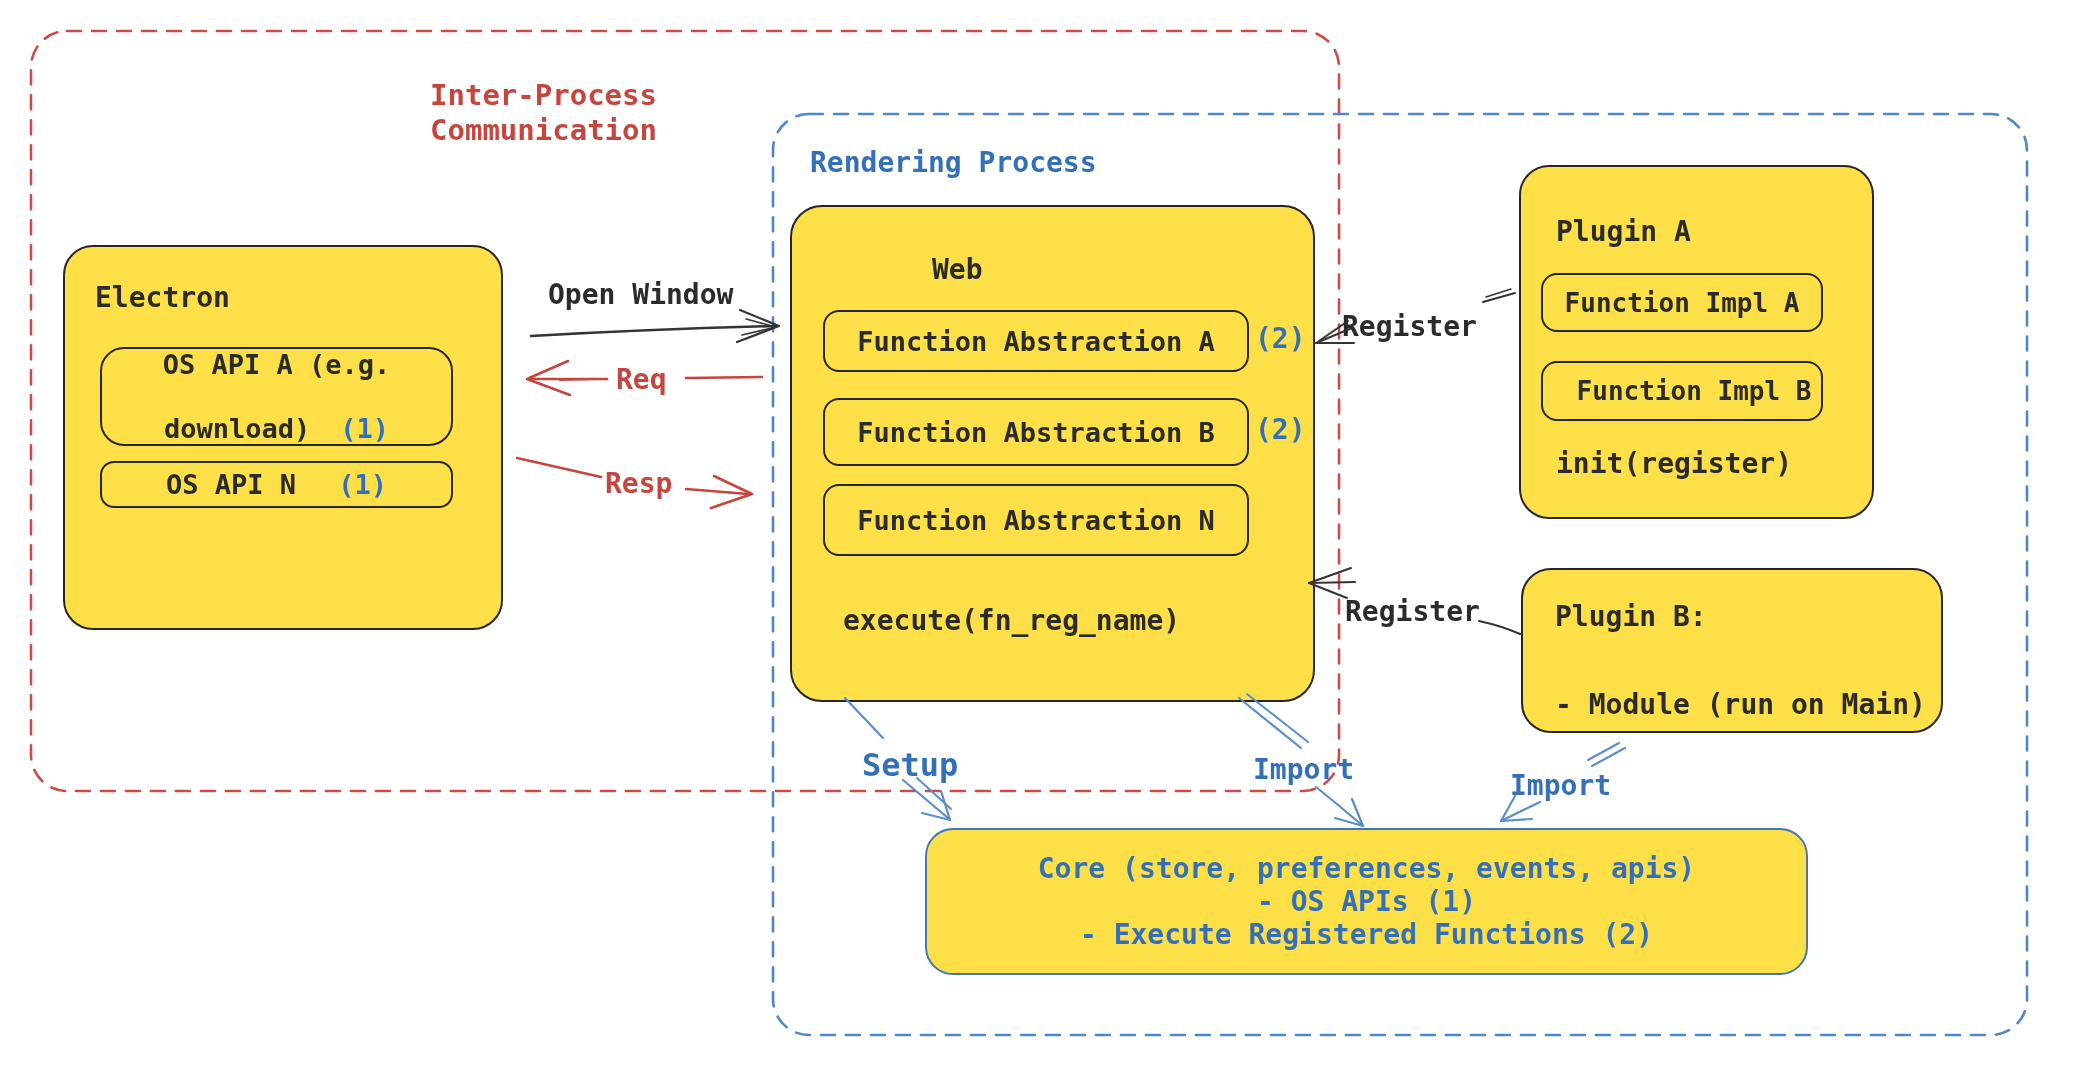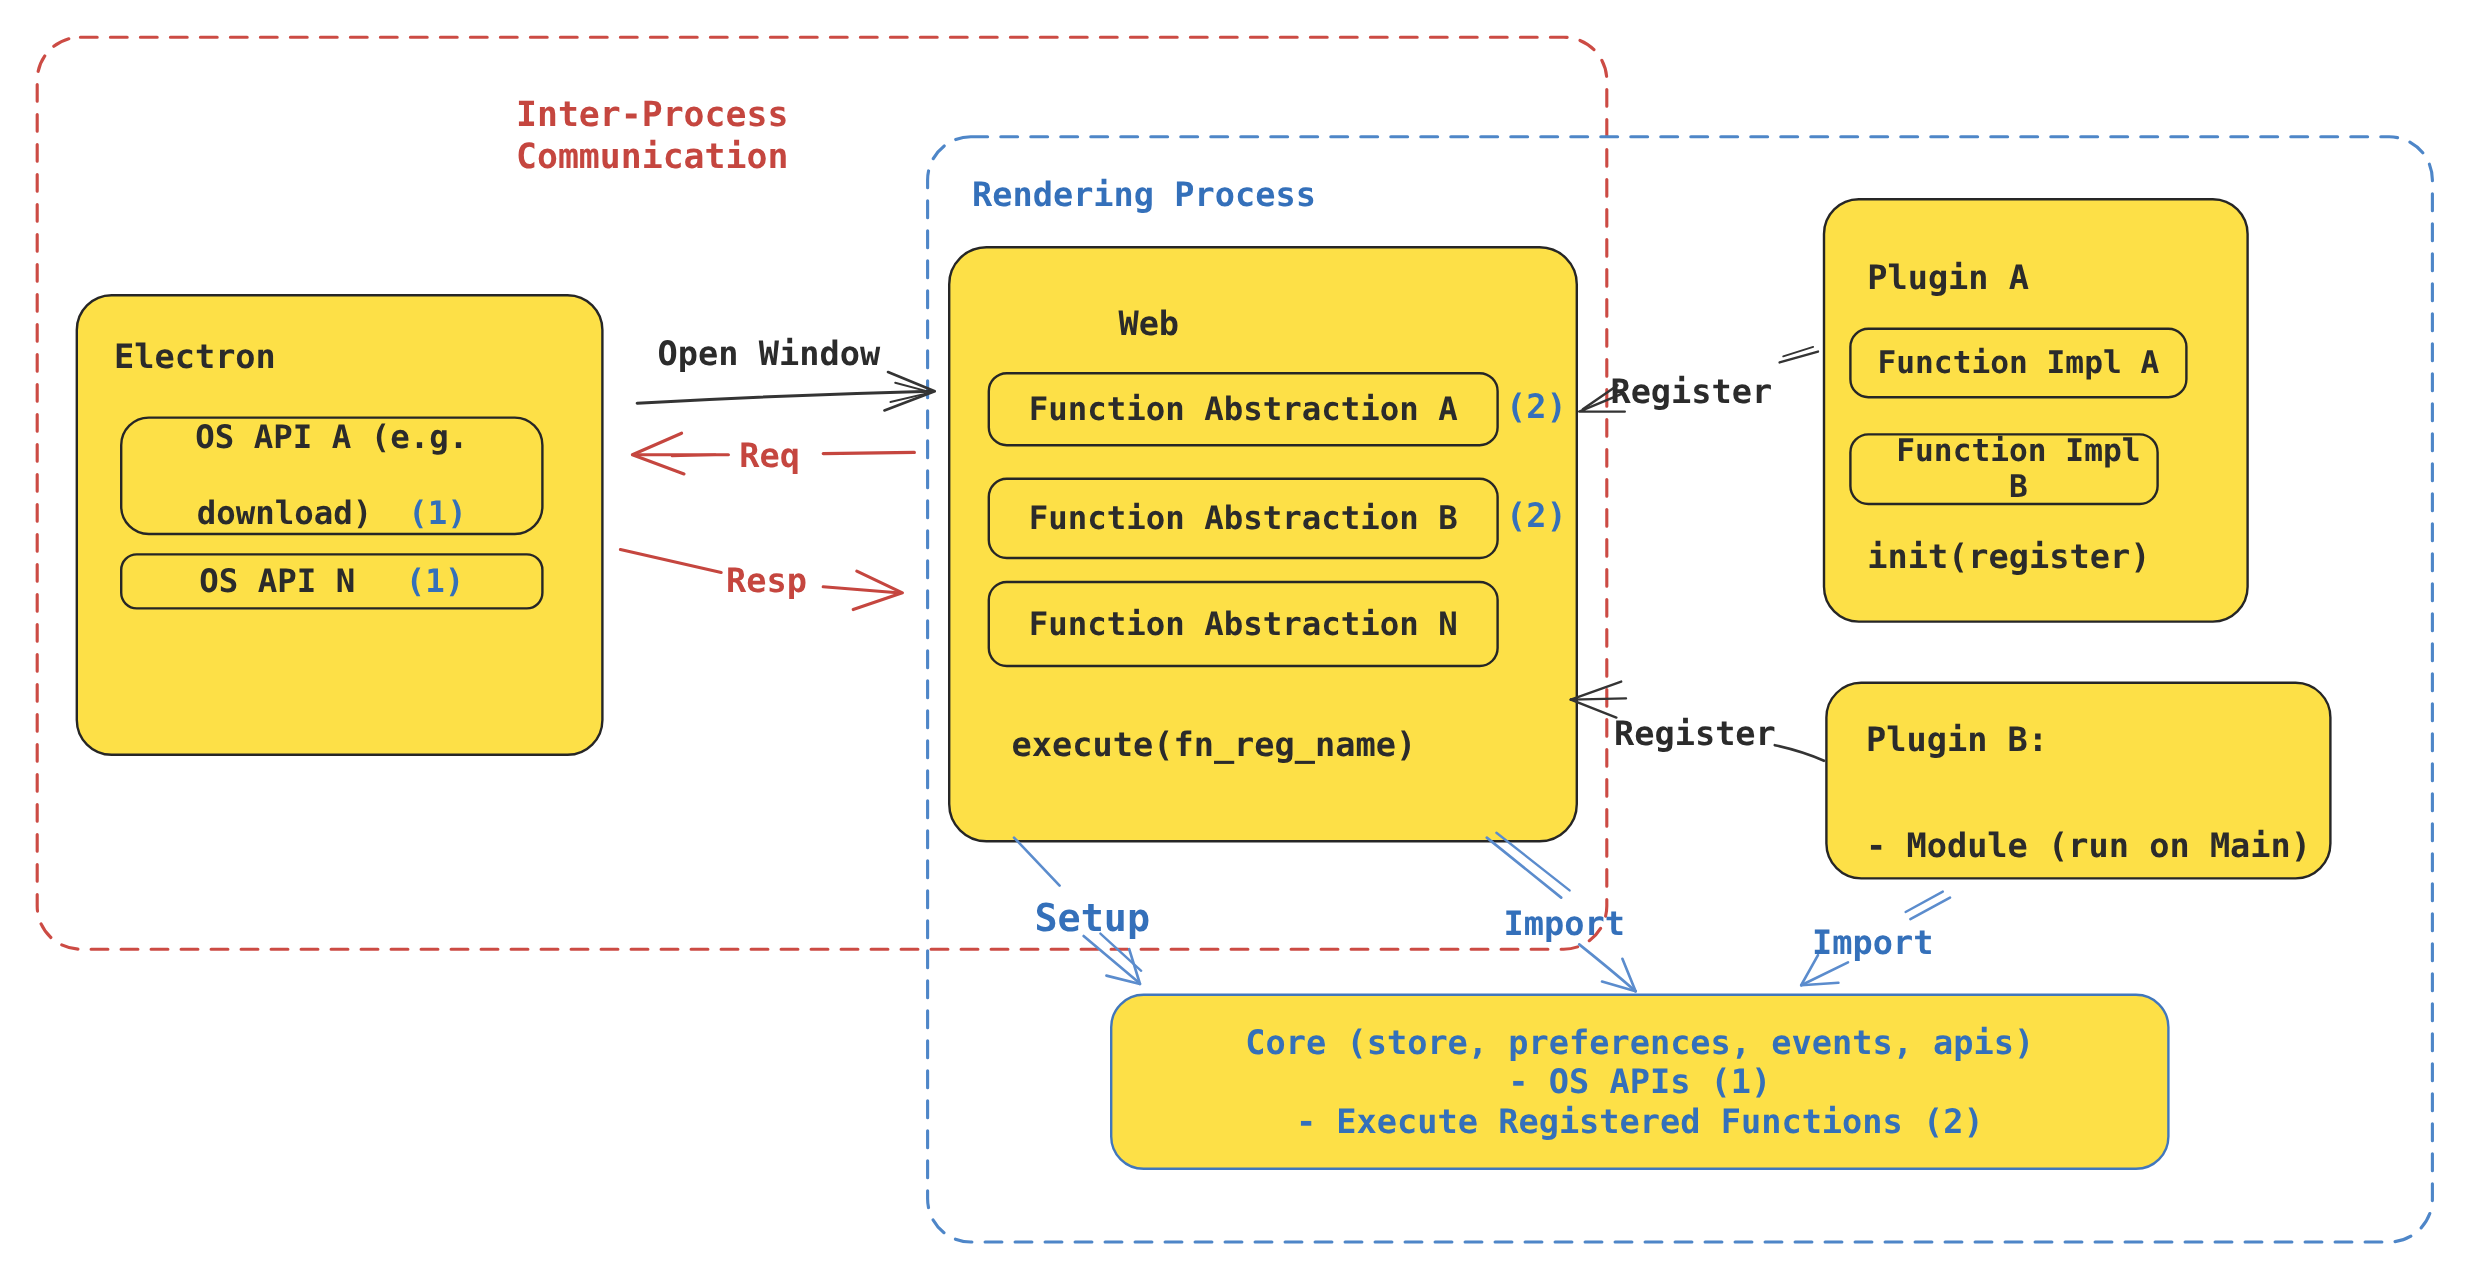--- a/index.html
+++ b/index.html
@@ -159,21 +159,21 @@
   <div class="lbl blue" style="left:1255px;top:413px;font-size:28px;">(2)</div>
 
   <div class="lbl" style="left:1342px;top:310px;font-size:28px;">Register</div>
   <div class="lbl" style="left:1345px;top:595px;font-size:28px;">Register</div>
 
   <div class="box" style="left:1519px;top:165px;width:355px;height:354px;border-radius:30px;">
     <div class="lbl" style="left:35px;top:48px;font-size:28px;">Plugin A</div>
     <div class="box inner" style="left:20px;top:106px;width:282px;height:59px;border-radius:16px;font-size:26px;">
       <span>Function Impl A</span>
     </div>
-    <div class="box inner" style="left:20px;top:194px;width:258px;height:60px;border-radius:16px;font-size:26px;padding-left:24px;">
+    <div class="box inner" style="left:20px;top:194px;width:282px;height:60px;border-radius:16px;font-size:26px;padding-left:24px;">
       <span>Function Impl B</span>
     </div>
     <div class="lbl" style="left:35px;top:280px;font-size:28px;">init(register)</div>
   </div>
 
   <div class="box" style="left:1521px;top:568px;width:422px;height:165px;border-radius:30px;">
     <div class="lbl" style="left:32px;top:30px;font-size:28px;">Plugin B:</div>
     <div class="lbl" style="left:32px;top:118px;font-size:28px;">- Module (run on Main)</div>
   </div>
 

